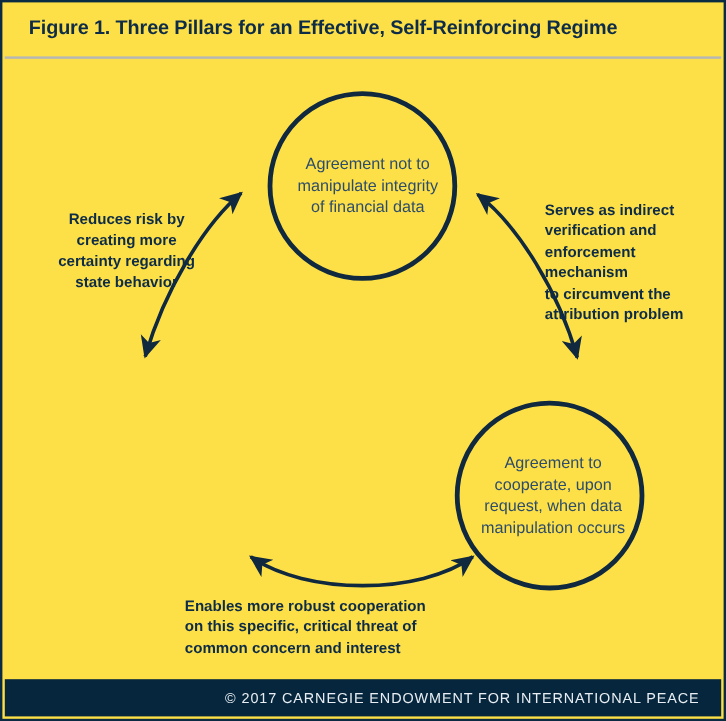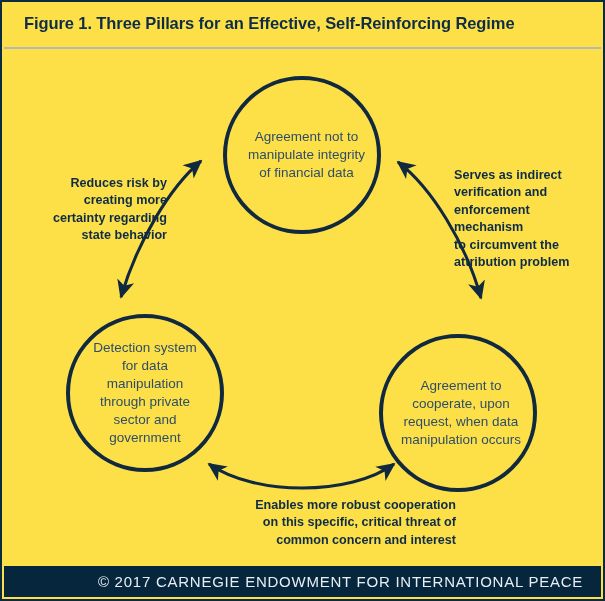--- a/index.html
+++ b/index.html
@@ -81,50 +81,50 @@
   }
   .edge-label {
     position: absolute;
     font-size: 12.6px;
     line-height: 1.38;
     font-weight: bold;
     color: #0e2c47;
     white-space: pre-line;
   }
   #edge-label-left {
-    left: 10px;
+    left: 26px;
     top: 173px;
     width: 155px;
-    text-align: right;
+    text-align: center;
   }
   #edge-label-right {
     left: 452px;
     top: 165px;
     width: 148px;
     text-align: left;
   }
   #edge-label-bottom {
     left: 152px;
     top: 495px;
     width: 302px;
-    text-align: right;
+    text-align: left;
   }
   #footer-bar {
     position: absolute;
     left: 2px;
     right: 2px;
     bottom: 2px;
     height: 31px;
     background: #06263d;
     display: flex;
     align-items: center;
     justify-content: flex-end;
   }
   #footer-credit {
-    font-size: 15px;
+    font-size: 12px;
     letter-spacing: 0.75px;
     color: #e8eef3;
     padding-right: 18px;
     white-space: nowrap;
   }
 </style>
 </head>
 <body>
 
 <div id="figure-frame">
@@ -148,27 +148,20 @@
 
     <path d="M 207,462 C 253,494 348,494 392,462" fill="none" stroke="#10293f" stroke-width="3" marker-start="url(#ah-start)" marker-end="url(#ah-end)"></path>
   </svg>
 
   <div class="node-circle" id="node-top">
     <div class="node-label">Agreement not to
 manipulate integrity
 of financial data</div>
   </div>
 
-  <div class="node-circle" id="node-left">
-    <div class="node-label">Detection system
-for data manipulation
-through private
-sector and
-government</div>
-  </div>
 
   <div class="node-circle" id="node-right">
     <div class="node-label">Agreement to
 cooperate, upon
 request, when data
 manipulation occurs</div>
   </div>
 
   <div class="edge-label" id="edge-label-left">Reduces risk by
 creating more

